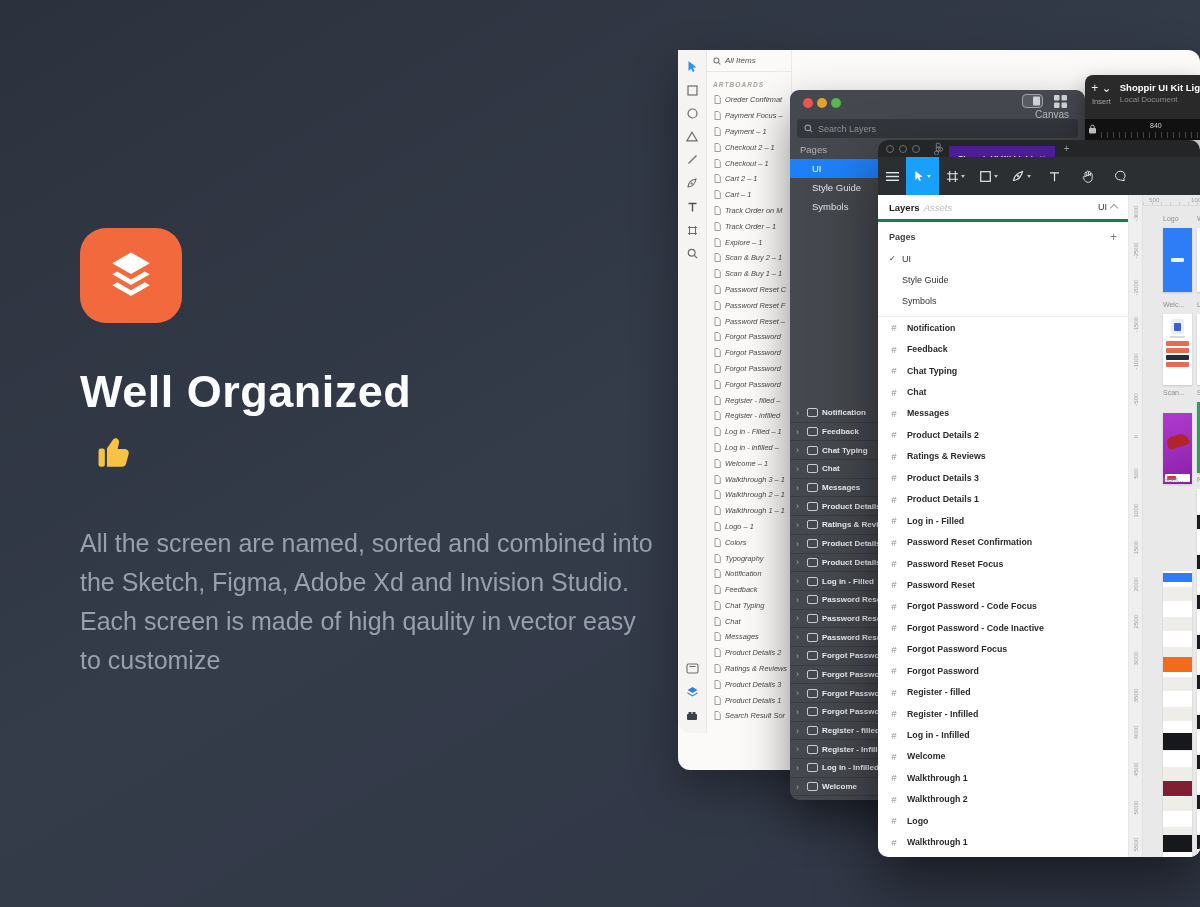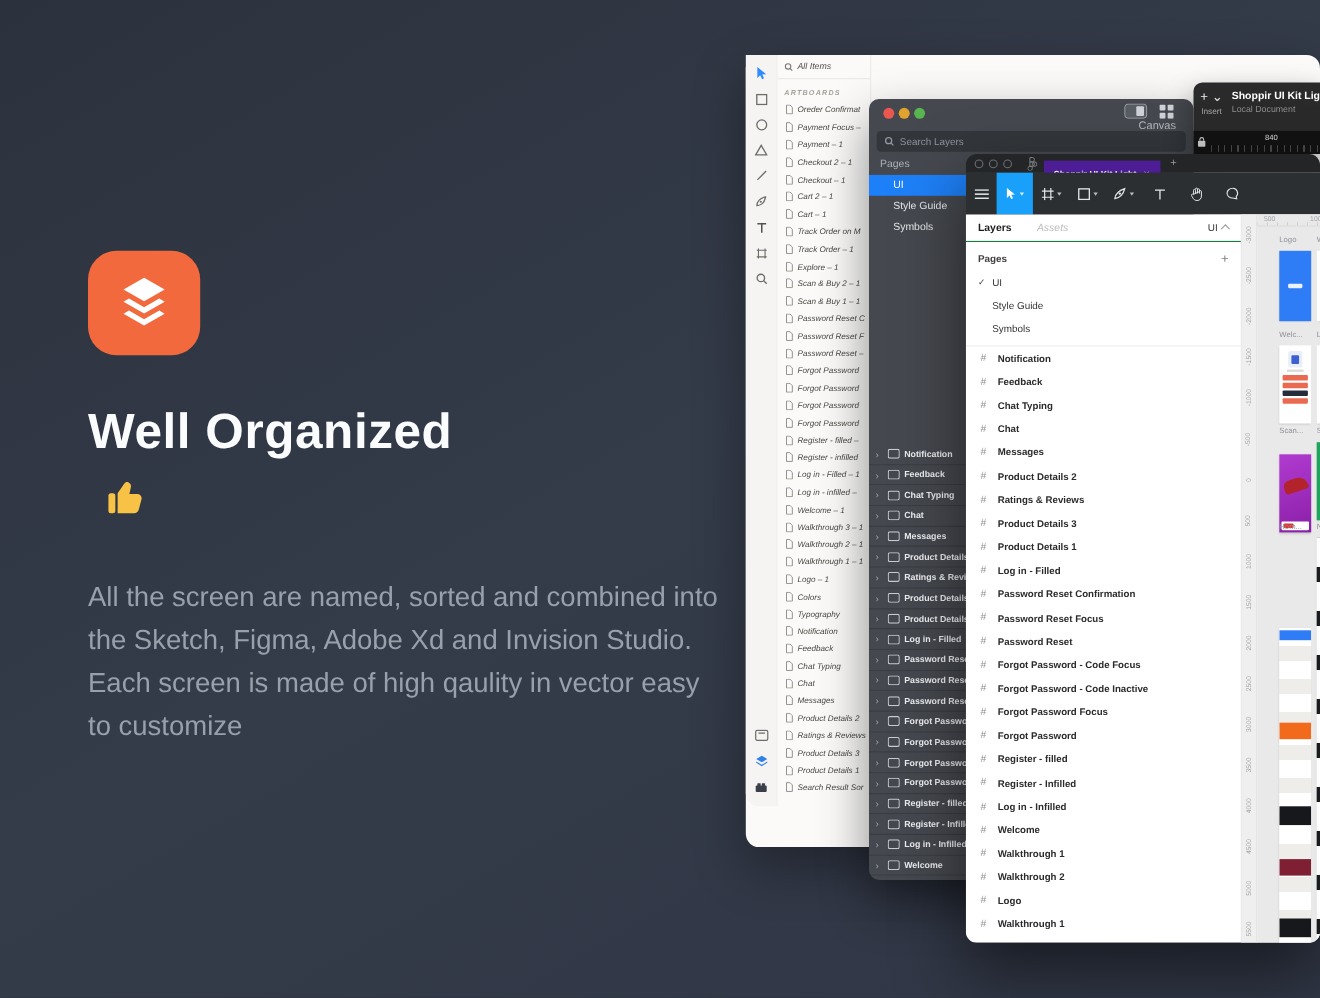--- a/index.html
+++ b/index.html
@@ -77,23 +77,23 @@
   .fg-tab .x{font-size:8px;color:#9A9A9A;}
   .fg-plus{color:#9A9A9A;font-size:10px;margin-left:9px;}
   .fg-toolbar{height:38px;background:#2C2F31;display:flex;align-items:center;flex:none;}
   .fg-tool{width:33px;height:38px;display:flex;align-items:center;justify-content:center;gap:3px;color:#E4E6E8;}
   .fg-tool.active{background:#18A0FB;}
   .caret{width:0;height:0;border-left:2.5px solid transparent;border-right:2.5px solid transparent;
     border-top:3px solid #B9BDC0;}
   .fg-tool.active .caret{border-top-color:#D7EEFE;}
   .fg-main{flex:1;display:flex;background:#fff;min-height:0;}
   .fg-panel{width:250px;border-right:1px solid #E6E6E6;flex:none;}
-  .fg-phead{height:24px;border-bottom:1px solid #15803d;display:flex;align-items:center;padding:0 11px;}
+  .fg-phead{height:24px;border-bottom:3px solid #15803d;display:flex;align-items:center;padding:0 11px;}
   .fg-phead .layers{font-size:9.5px;font-weight:700;color:#1B1B1B;}
-  .fg-phead .assets{font-size:9.5px;color:#BDBDBD;margin-left:23px;font-style:italic;}
+  .fg-phead .assets{font-size:9.5px;color:#BDBDBD;margin-left:4px;font-style:italic;}
   .fg-phead .pageind{margin-left:auto;font-size:9px;color:#333;display:flex;align-items:center;gap:4px;}
   .chevup{width:5px;height:5px;border-left:1px solid #999;border-top:1px solid #999;transform:rotate(45deg);margin-top:2px;}
   .fg-pagesrow{display:flex;align-items:center;height:22px;padding:0 11px;margin-top:4px;}
   .fg-pagesrow .lbl{font-size:9px;font-weight:700;color:#404040;}
   .fg-pagesrow .plus{margin-left:auto;font-size:12px;color:#7D7D7D;}
   .fg-page{height:21px;display:flex;align-items:center;padding-left:11px;font-size:9px;color:#333;}
   .fg-page .chk{width:13px;font-size:8px;color:#333;}
   .fg-divider{border-top:1px solid #EDEDED;margin-top:5px;}
   .fg-frow{height:21.45px;display:flex;align-items:center;padding-left:11px;gap:8px;}
   .fg-frow .hash{color:#8F9194;font-size:9.5px;width:10px;text-align:center;}

